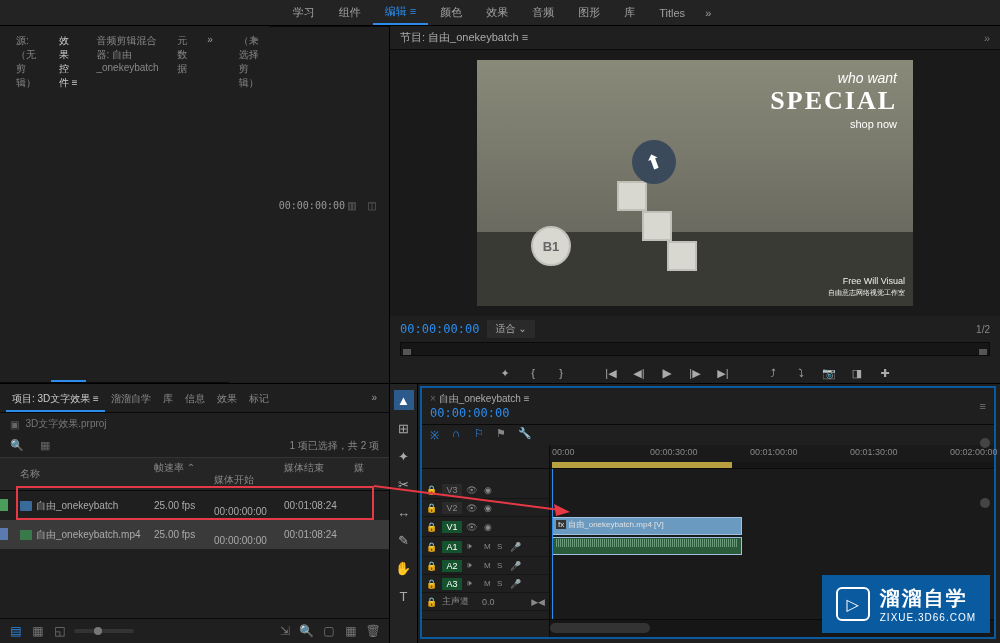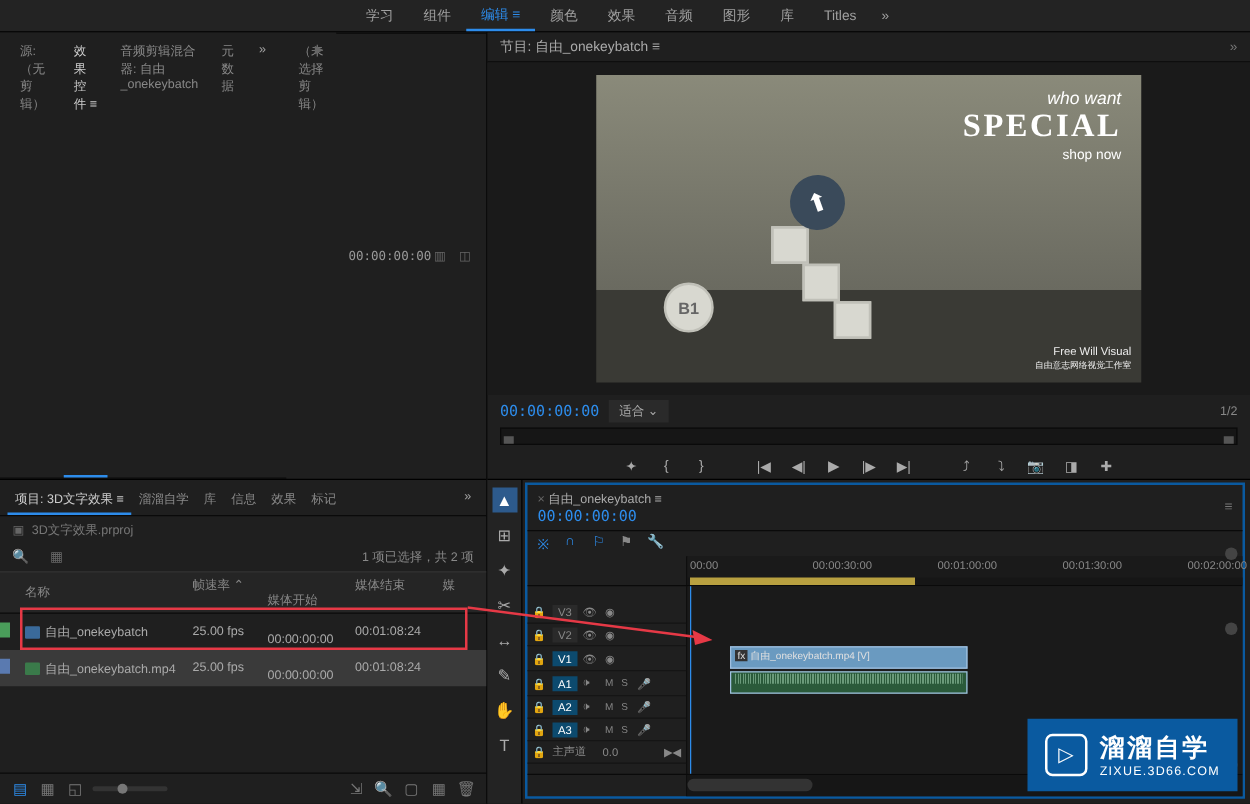--- a/index.html
+++ b/index.html
@@ -107,24 +107,24 @@
 .tl-ruler .mark { position: absolute; top: 2px; }
 .tl-ruler .scrollband { position: absolute; bottom: 0; left: 0; right: 0; height: 6px; background: #161616; }
 .tl-ruler .scrollband .bar { position: absolute; top: 0; left: 2px; width: 180px; height: 6px; background: #b8a040; }
 .tl-tracks { flex: 1; display: flex; }
 .tl-trackheads { width: 128px; border-right: 1px solid #0a0a0a; }
 .tl-track-content { flex: 1; position: relative; background: #1a1a1a; }
 .track-row { display: flex; align-items: center; height: 18px; border-bottom: 1px solid #151515; padding: 0 4px; gap: 4px; font-size: 9px; color: #888; }
 .track-row.tall { height: 20px; }
 .track-row .lock { width: 12px; }
 .track-row .label { width: 20px; text-align: center; background: #2a2a2a; padding: 1px 2px; }
-.track-row .label.active { background: #0c4a6e; color: #fff; }
+.track-row .label.active { background: #14532d; color: #fff; }
 .track-row .eye { width: 14px; }
 .track-row .ms { width: 9px; font-size: 8px; }
-.clip { position: absolute; background: #4a7aa0; border: 1px solid #2a5a80; font-size: 8px; color: #e0e0e0; padding: 1px 3px; overflow: hidden; margin-left: 32px; }
+.clip { position: absolute; background: #4a7aa0; border: 1px solid #2a5a80; font-size: 8px; color: #e0e0e0; padding: 1px 3px; overflow: hidden; }
 .clip.sel { background: #6a9ac0; border: 1px solid #a0c0e0; }
 .clip.audio { background: #2a5a3a; }
 .clip.audio .wave { height: 8px; background: repeating-linear-gradient(90deg, #6a9a7a 0, #6a9a7a 1px, transparent 1px, transparent 2px); }
 .tl-footer { display: flex; height: 18px; border-top: 1px solid #0a0a0a; }
 .tl-footer .scrollbar { flex: 1; background: #161616; position: relative; }
 .tl-footer .thumb { position: absolute; left: 0; width: 100px; top: 3px; height: 10px; background: #333; border-radius: 5px; }
 .tl-zoom-handles { position: absolute; right: 4px; top: 50px; bottom: 20px; width: 10px; }
 .tl-zoom-handles .h { width: 10px; height: 10px; border-radius: 50%; background: #444; position: absolute; }
 
 

